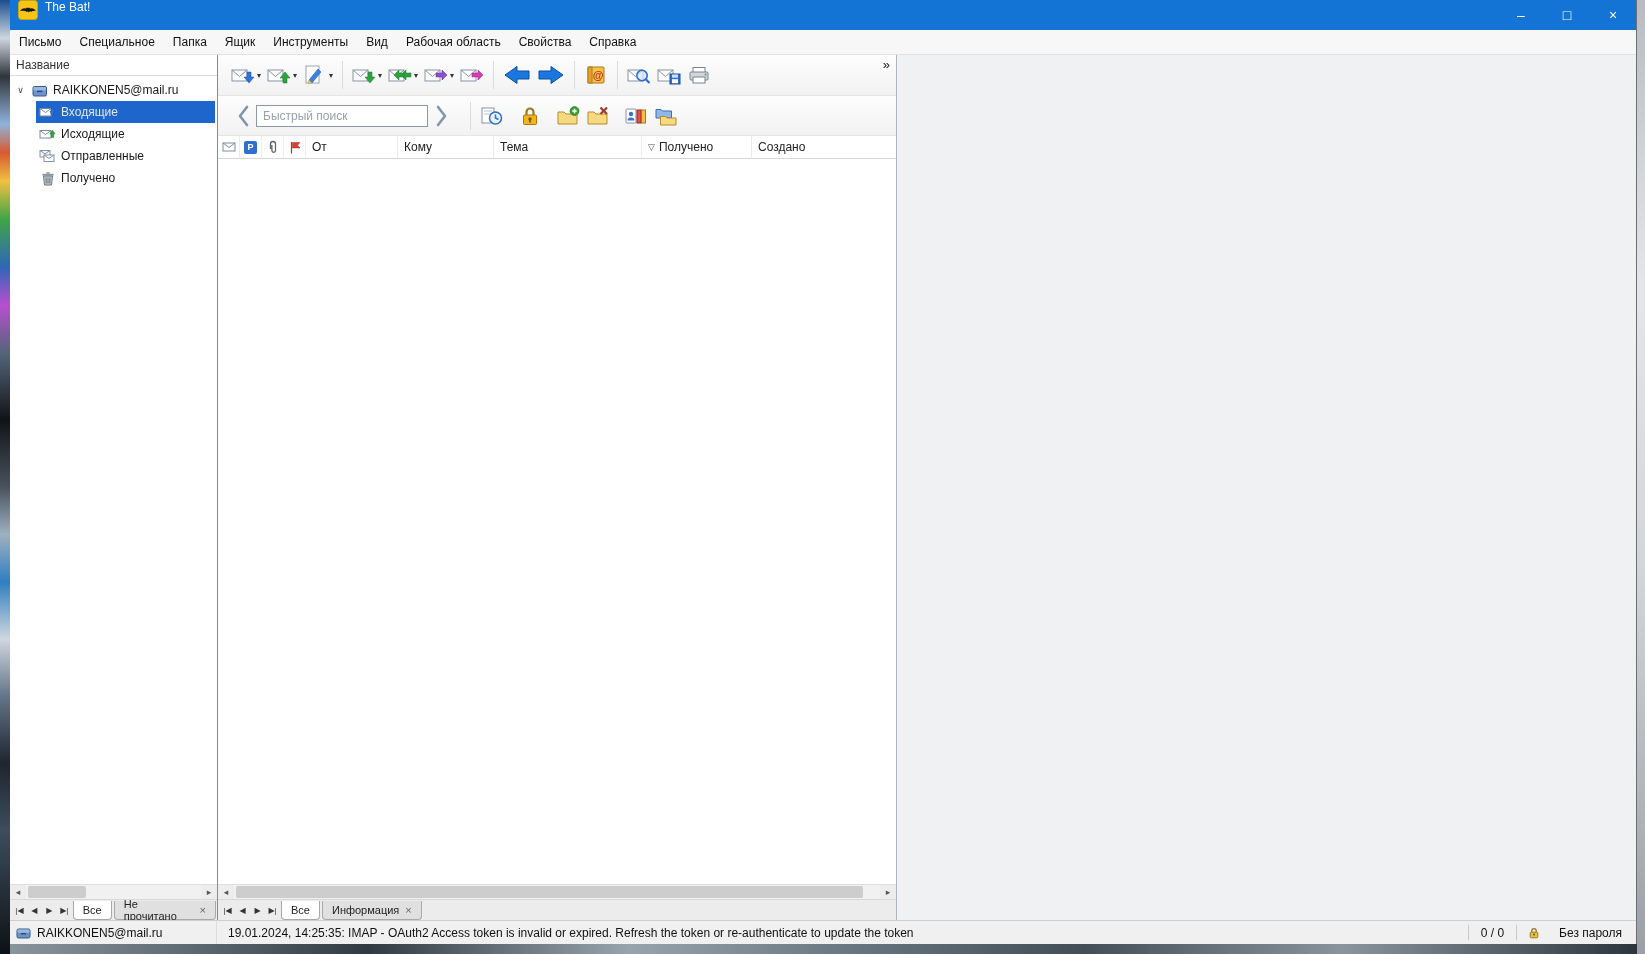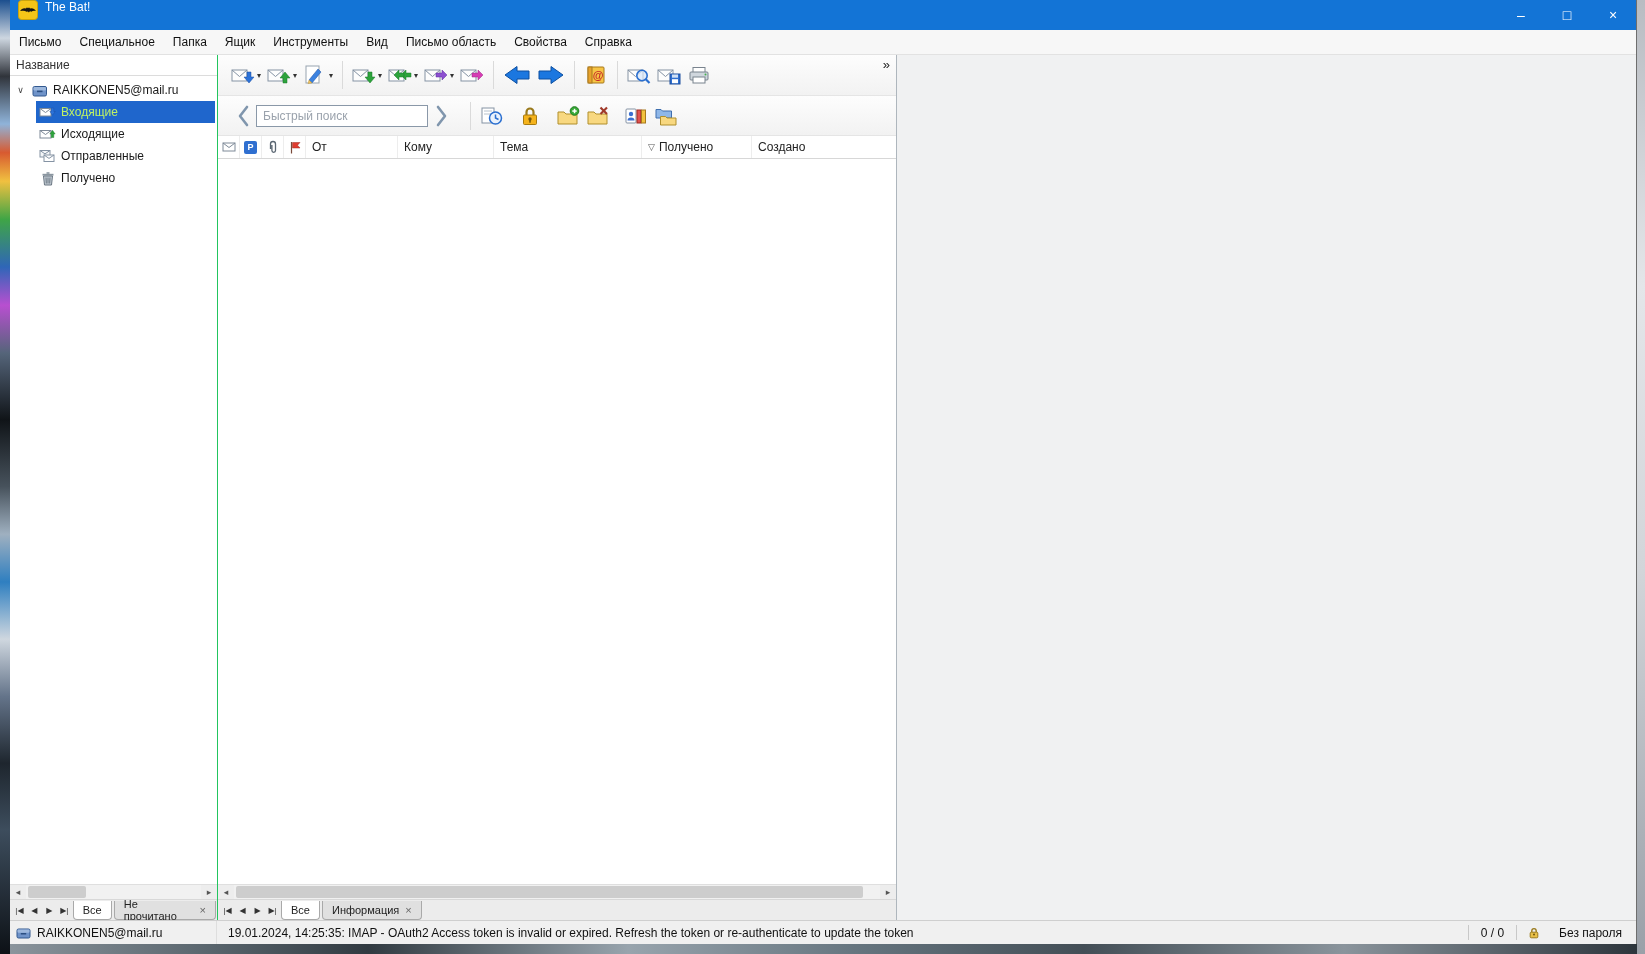--- a/index.html
+++ b/index.html
@@ -16,21 +16,21 @@
 .menubar{height:25px;background:#f7f7f7;display:flex;align-items:flex-end;border-bottom:1px solid #e2e2e2;flex:0 0 auto}
 .menu-item{padding:0 9px;height:100%;display:flex;align-items:center;color:#111}
 .main{flex:1;display:flex;min-height:0}
 .folder-pane{width:208px;flex:0 0 auto;background:#fff;border-right:1px solid #22c55e;display:flex;flex-direction:column}
 .pane-header{height:21px;border-bottom:1px solid #dcdcdc;display:flex;align-items:center;padding-left:6px;color:#333;flex:0 0 auto}
 .tree{flex:1;padding-top:3px;overflow:hidden}
 .tree-row{height:22px;display:flex;align-items:center;gap:5px}
 .tree-row.account{padding-left:5px}
 .twisty{width:11px;font-size:9px;color:#444;display:flex;justify-content:center}
 .tree-row.folder{margin-left:26px;padding-left:3px;margin-right:2px}
-.tree-row.folder.selected{background:#1f66cc;color:#bef264}
+.tree-row.folder.selected{background:#1f66cc;color:#e5e5e5}
 .ticon{display:flex;width:17px;justify-content:center}
 .hscroll{height:15px;background:#f1f1f1;border-top:1px solid #dfdfdf;display:flex;align-items:stretch;flex:0 0 auto}
 .sarrow{width:16px;display:flex;align-items:center;justify-content:center;font-size:9px;color:#555;background:#ededed}
 .strack{flex:1;position:relative;background:#f1f1f1}
 .sthumb{position:absolute;top:1px;bottom:1px;background:#cdcdcd;border-radius:2px}
 .tabs-row{height:21px;background:#ececec;display:flex;align-items:stretch;padding-left:2px;border-top:1px solid #d8d8d8;flex:0 0 auto}
 .tnav{width:15px;display:flex;align-items:center;justify-content:center;font-size:8px;color:#333}
 .tab{display:flex;align-items:center;padding:0 9px;margin:1px 1px 0;background:#e0e0e0;border:1px solid #a9a9a9;border-top:none;border-radius:0 0 4px 4px;font-size:11px;gap:6px;color:#222}
 .tab.active{background:#fff}
 .tab-close{color:#666;font-size:11px}
@@ -89,21 +89,21 @@
     </div>
   </div>
 
   <div class="menubar">
     <span class="menu-item">Письмо</span>
     <span class="menu-item">Специальное</span>
     <span class="menu-item">Папка</span>
     <span class="menu-item">Ящик</span>
     <span class="menu-item">Инструменты</span>
     <span class="menu-item">Вид</span>
-    <span class="menu-item">Письмо область</span>
+    <span class="menu-item">Рабочая область</span>
     <span class="menu-item">Свойства</span>
     <span class="menu-item">Справка</span>
   </div>
 
   <div class="main">
 
     <div class="folder-pane">
       <div class="pane-header">Название</div>
       <div class="tree">
         <div class="tree-row account">

